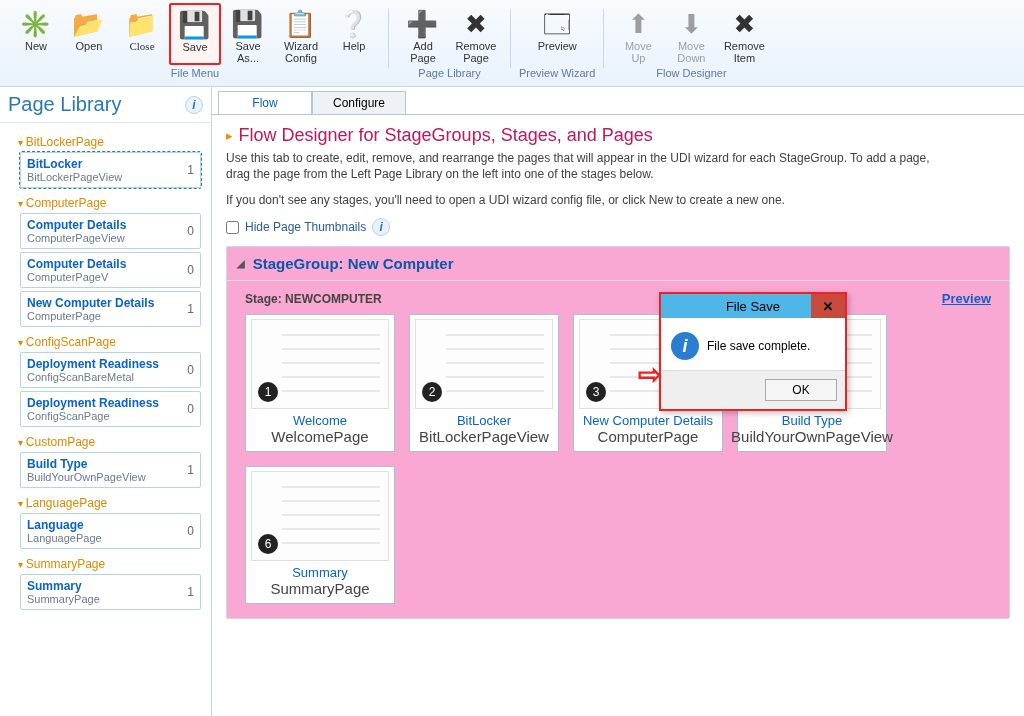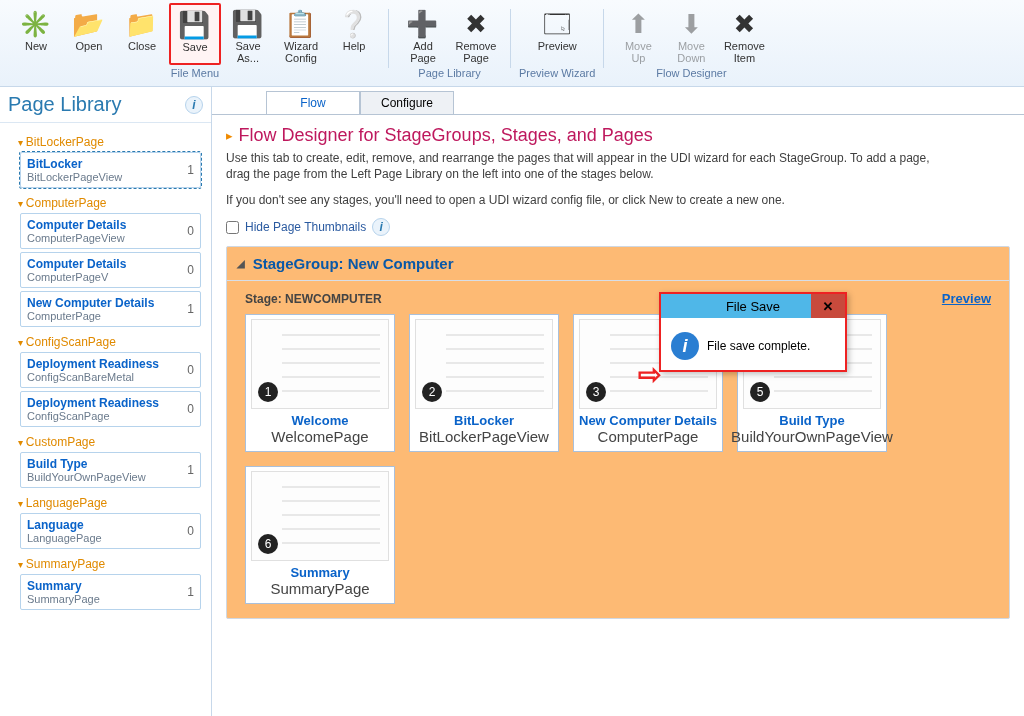--- a/index.html
+++ b/index.html
@@ -30,37 +30,37 @@
   .li{border:1px solid #b6d3ec;border-radius:2px;margin:2px 10px 3px 6px;padding:4px 6px;background:#fff;position:relative;cursor:grab;}
   .li.sel{outline:1px dashed #2a7ab0;}
   .li .t{color:#0a63c9;font-weight:600;font-size:12px;}
   .li .s{color:#6a7a8c;font-size:11px;}
   .li .cnt{position:absolute;right:6px;top:50%;transform:translateY(-50%);color:#666;font-size:12px;}
 
   
   .right{position:absolute;left:212px;top:87px;right:0;bottom:0;display:flex;flex-direction:column;}
   .tabs{display:flex;margin:4px 0 0 6px;}
   .tab{min-width:94px;text-align:center;font-size:12px;padding:4px 12px;border:1px solid #b6c4d4;background:#eef1f5;border-bottom:none;cursor:pointer;}
-  .tab.active{background:#fff;color:#0a63c9;border-bottom:1px solid #fff;margin-left:48px;}
+  .tab.active{background:#fff;color:#0a63c9;border-bottom:1px solid #fff;}
   .pane{flex:1;border-top:1px solid #b6c4d4;margin-top:-1px;padding:10px 14px;overflow:auto;}
   .pane h3{color:#be185d;font-weight:400;font-size:18px;margin-bottom:4px;display:flex;align-items:center;gap:6px;}
   .pane h3::before{content:"▸";color:#f08a00;font-size:13px;}
   .desc{color:#404040;font-size:12px;line-height:16px;margin-bottom:10px;max-width:720px;}
   .chkrow{display:flex;align-items:center;gap:6px;margin:6px 0 10px;}
   .chkrow label{color:#2a5aa0;font-size:12px;}
 
-  .sg{border:1px solid #cfd8e3;background:#fdba74;border-radius:2px;padding:0 0 14px;}
+  .sg{border:1px solid #cfd8e3;background:#f9a8d4;border-radius:2px;padding:0 0 14px;}
   .sg-hd{display:flex;align-items:center;gap:8px;padding:8px 10px;color:#0958a8;font-weight:600;font-size:15px;border-bottom:1px solid #d7dee7;}
   .sg-hd::before{content:"◢";font-size:10px;color:#555;transform:rotate(0);}
   .stage{margin:10px 18px 0;color:#444;font-weight:600;font-size:12px;}
   .grid{display:flex;flex-wrap:wrap;gap:14px;margin:8px 18px 0;}
   .card{width:150px;border:1px solid #a9c0db;background:#fff;display:flex;flex-direction:column;align-items:center;padding:4px 4px 6px;cursor:pointer;}
   .thumb{width:138px;height:90px;background:#fdfdfd;border:1px solid #e0e0e0;position:relative;}
   .badge{position:absolute;left:6px;bottom:6px;width:20px;height:20px;border-radius:50%;background:#222;color:#fff;font-size:12px;display:flex;align-items:center;justify-content:center;}
-  .card .t{color:#0a63c9;font-weight:700;font-size:13px;margin-top:4px;}
+  .card .t{color:#0a63c9;font-weight:400;font-size:13px;margin-top:4px;}
   .card .s{color:#444;font-size:15px;}
   .preview-link{color:#0a63c9;font-weight:700;font-size:13px;text-decoration:underline;margin-left:auto;margin-right:18px;margin-top:10px;cursor:pointer;}
 
   
   .dlg{position:absolute;left:659px;top:292px;width:188px;background:#fff;border:2px solid #e22;box-shadow:2px 2px 6px rgba(0,0,0,.25);}
   .dlg-tb{height:24px;background:#4fb7e8;display:flex;align-items:center;justify-content:center;position:relative;font-size:13px;}
   .dlg-x{position:absolute;right:0;top:0;width:34px;height:24px;background:#c84a3c;color:#000;font-weight:bold;display:flex;align-items:center;justify-content:center;cursor:pointer;}
   .dlg-body{padding:14px 10px 10px;display:flex;align-items:center;gap:8px;font-size:12px;}
   .dlg-info{width:28px;height:28px;border-radius:50%;background:#2a7ed2;color:#fff;font-weight:bold;font-style:italic;display:flex;align-items:center;justify-content:center;font-size:18px;}
   .dlg-ft{background:#efefef;padding:8px;display:flex;justify-content:flex-end;border-top:1px solid #ddd;}
@@ -79,21 +79,21 @@
         <div class="rb-btn">
           <div class="ic">✳️</div>
           <div style="white-space: pre;">New</div>
         </div>
         <div class="rb-btn">
           <div class="ic">📂</div>
           <div style="white-space: pre;">Open</div>
         </div>
         <div class="rb-btn">
           <div class="ic">📁</div>
-          <div style="white-space: pre;">Close</div>
+          <div style="white-space: pre; font-family: Liberation Serif, serif;">Close</div>
         </div>
         <div class="rb-btn hl">
           <div class="ic">💾</div>
           <div style="white-space: pre;">Save</div>
         </div>
         <div class="rb-btn">
           <div class="ic">💾</div>
           <div style="white-space: pre;">Save
 As...</div>
         </div>
@@ -310,13 +310,16 @@
 <div class="arrow">⇨</div>
 <div class="dlg">
   <div class="dlg-tb">
     <span>File Save</span>
     <div class="dlg-x">✕</div>
   </div>
   <div class="dlg-body">
     <div class="dlg-info">i</div>
     <span>File save complete.</span>
   </div>
+  <div class="dlg-ft">
+    <button>OK</button>
+  </div>
 </div>
 
 </body></html>

